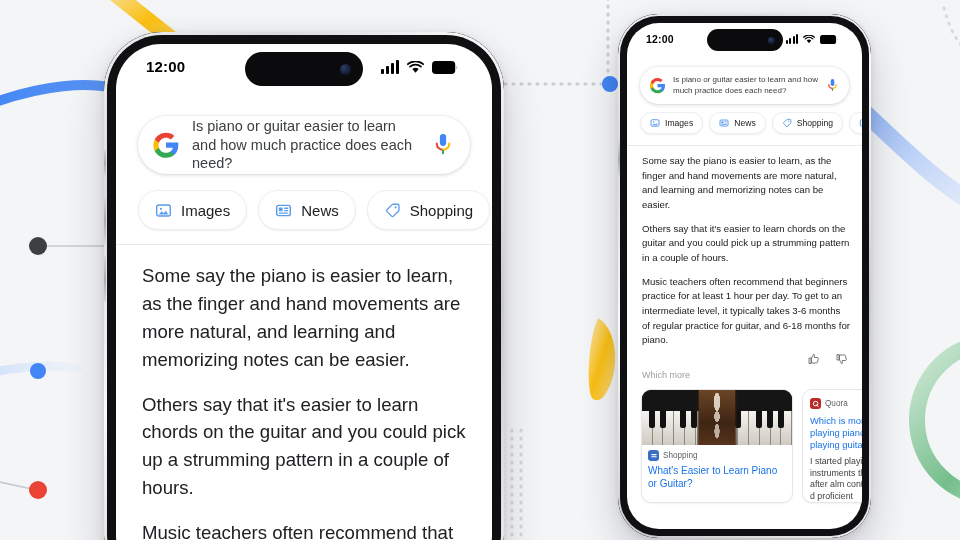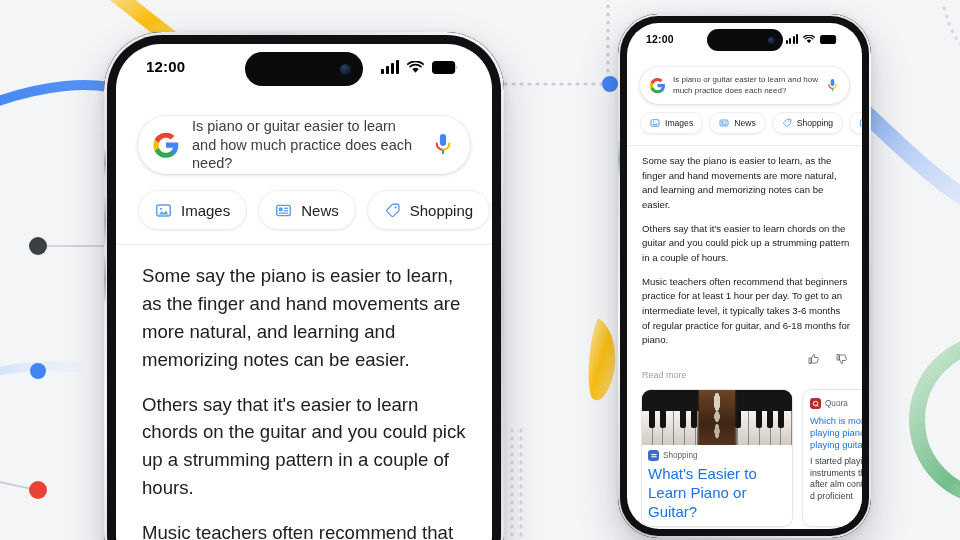--- a/index.html
+++ b/index.html
@@ -439,21 +439,21 @@
               <path d="M2 10h4v11H2zM7 10l4.3-7.4c.9 0 1.8.8 1.6 1.9L12.4 9h6.4c1.2 0 2.1 1.1 1.8 2.3l-1.7 7.3c-.2 1-1 1.4-1.9 1.4H7z" fill="none" stroke="#5f6368" stroke-width="1.7" stroke-linejoin="round"></path>
             </svg>
         </span>
         <span class="fb" style="width:12px;height:12px;">
           <svg viewBox="0 0 24 24">
               <path d="M2 3h4v11H2zM7 14l4.3 7.4c.9 0 1.8-.8 1.6-1.9L12.4 15h6.4c1.2 0 2.1-1.1 1.8-2.3l-1.7-7.3C18.7 4.4 17.9 4 17 4H7z" fill="none" stroke="#5f6368" stroke-width="1.7" stroke-linejoin="round"></path>
             </svg>
         </span>
       </div>
 
-      <div class="readmore" style="left:15px; top:347px; font-size:9px;">Read more</div>
+      <div class="readmore" style="left:15px; top:347px; font-size:9px;">Which more</div>
 
       <div class="cards" style="left:14px; top:366px; gap:9px;">
 
         <div class="card" style="width:152px;">
           <div class="card-thumb" style="height:55px;">
             <div class="piano">
               <div class="keys-white">
                 <span></span>
                   <span></span>
                   <span></span>
@@ -487,21 +487,21 @@
           <div class="card-body">
             <div class="src" style="margin-bottom:4px;">
               <span class="src-fav" style="width:11px;height:11px;background:#3b6fc4;">
                 <svg viewBox="0 0 12 12" width="8" height="8">
                     <rect x="2" y="3" width="8" height="1.7" rx=".6" fill="#fff"></rect>
                     <rect x="2" y="6.3" width="8" height="1.7" rx=".6" fill="#fff"></rect>
                   </svg>
               </span>
               <span class="src-name" style="font-size:8.2px;">Shopping</span>
             </div>
-            <div class="card-title" style="font-size:15px; margin-bottom:5px;">What's Easier to Learn Piano or Guitar?</div>
+            <div class="card-title" style="font-size:10px; margin-bottom:5px;">What's Easier to Learn Piano or Guitar?</div>
           </div>
         </div>
 
         <div class="card" style="width:96px;">
           <div class="card-body" style="padding:8px 7px 0 7px;">
             <div class="src" style="margin-bottom:6px;">
               <span class="src-fav" style="width:11px;height:11px;background:#b92b27;">
                 <svg viewBox="0 0 12 12" width="8" height="8">
                     <circle cx="5.4" cy="5.4" r="3.4" fill="none" stroke="#fff" stroke-width="1.5"></circle>
                     <path d="M6.6 7.2 9 9.6" stroke="#fff" stroke-width="1.5" stroke-linecap="round"></path>

